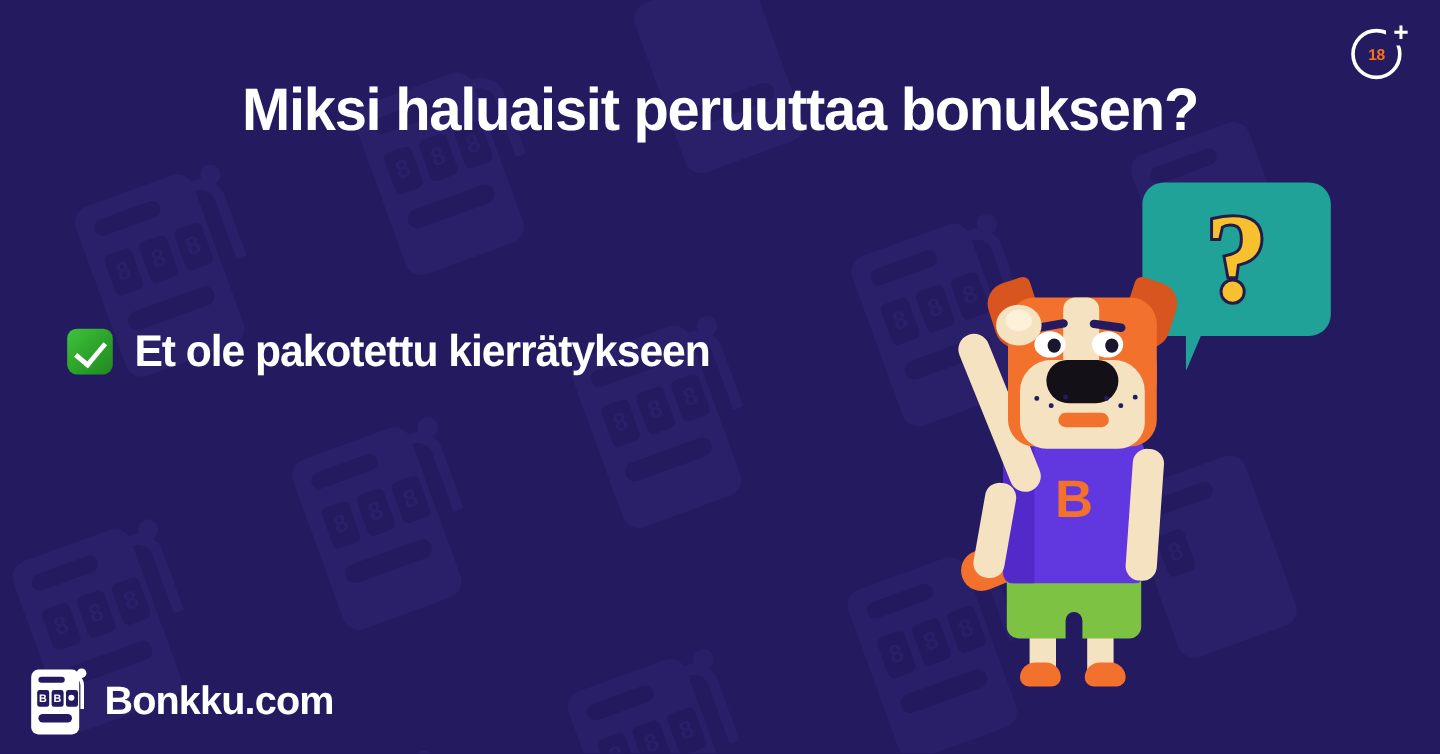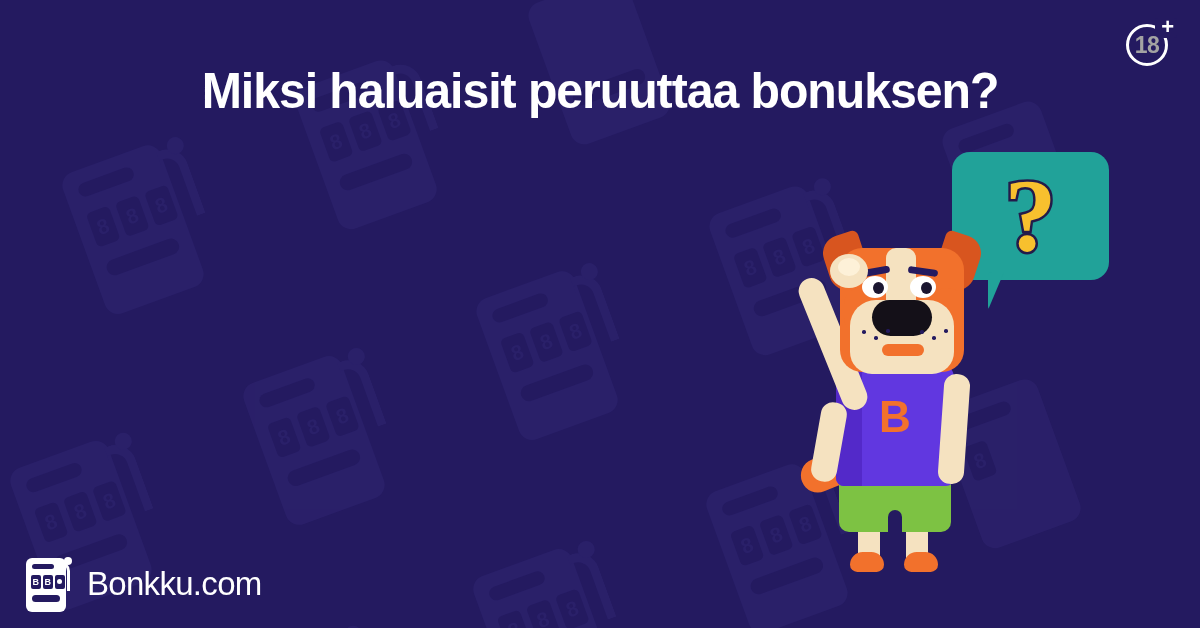--- a/index.html
+++ b/index.html
@@ -64,21 +64,21 @@
     width:56px; height:56px;
   }
   .age-ring{
     position:absolute; left:2px; top:10px;
     width:42px; height:42px; border-radius:50%;
     border:3.5px solid #ffffff;
   }
   .age-num{
     position:absolute; left:2px; top:10px; width:42px; height:42px;
     display:flex; align-items:center; justify-content:center;
-    color:#a3a3a3; font-size:23px; font-weight:bold; letter-spacing:-.5px;
+    color:#f97316; font-size:13px; font-weight:bold; letter-spacing:-.5px;
     font-family:"Liberation Sans", sans-serif;
   }
   .age-plus{
     position:absolute; right:6px; top:2px;
     color:#fff; font-size:22px; font-weight:bold; line-height:1;
     font-family:"Liberation Sans", sans-serif;
   }
   .age-plus-mask{
     position:absolute; right:3px; top:4px; width:22px; height:20px;
     background:#241a60; border-radius:3px;
@@ -158,21 +158,21 @@
     border-right:3.5px solid #ffffff; border-top:3.5px solid #ffffff;
     border-top-right-radius:10px;
   }
   .lg-knob{
     position:absolute; left:38px; top:1px; width:8px; height:8px;
     border-radius:50%; background:#ffffff;
   }
   .logo-text{
     color:#ffffff;
     font-family:"Liberation Sans", sans-serif;
-    font-size:33px; font-weight:400; letter-spacing:-.7px;
+    font-size:33px; font-weight:700; letter-spacing:-.7px;
   }
 
   
   .bubble{
     position:absolute; left:952px; top:152px;
     width:157px; height:128px;
     background:#21a299; border-radius:18px;
   }
   .bubble-tail{
     position:absolute; left:988px; top:272px;
@@ -494,20 +494,24 @@
   <div class="age-badge">
     <div class="age-ring"></div>
     <div class="age-plus-mask"></div>
     <div class="age-num">18</div>
     <div class="age-plus">+</div>
   </div>
 
   <div class="headline">Miksi haluaisit peruuttaa bonuksen?</div>
 
   <div class="bullets">
+    <div class="bullet">
+      <div class="check"></div>
+      <div class="bullet-text">Et ole pakotettu kierrätykseen</div>
+    </div>
   </div>
 
   <div class="bubble"></div>
   <div class="bubble-tail"></div>
   <div class="qmark">?</div>
 
   <div class="mascot">
     <div class="m tail"></div>
     <div class="m leg l"></div>
     <div class="m leg r"></div>

